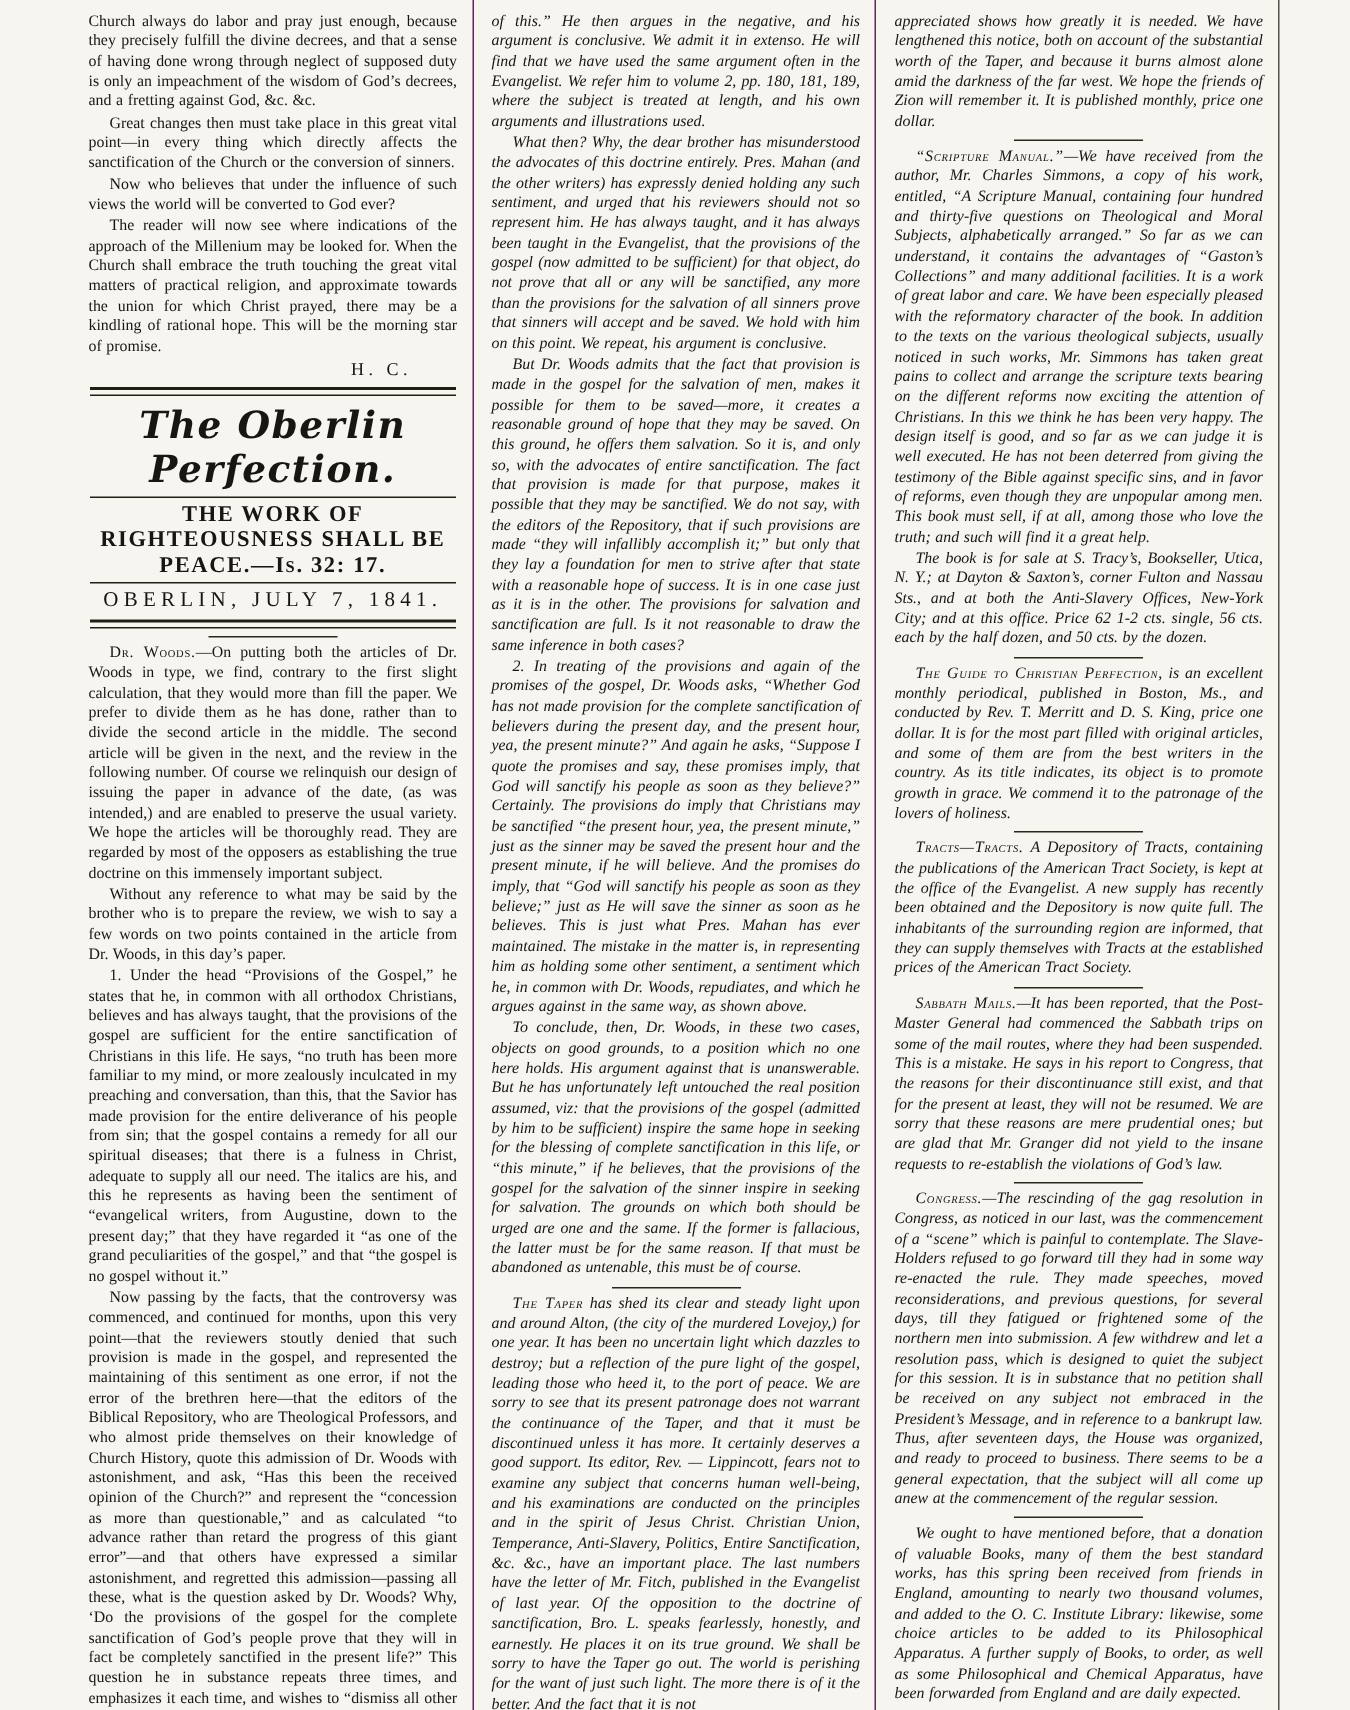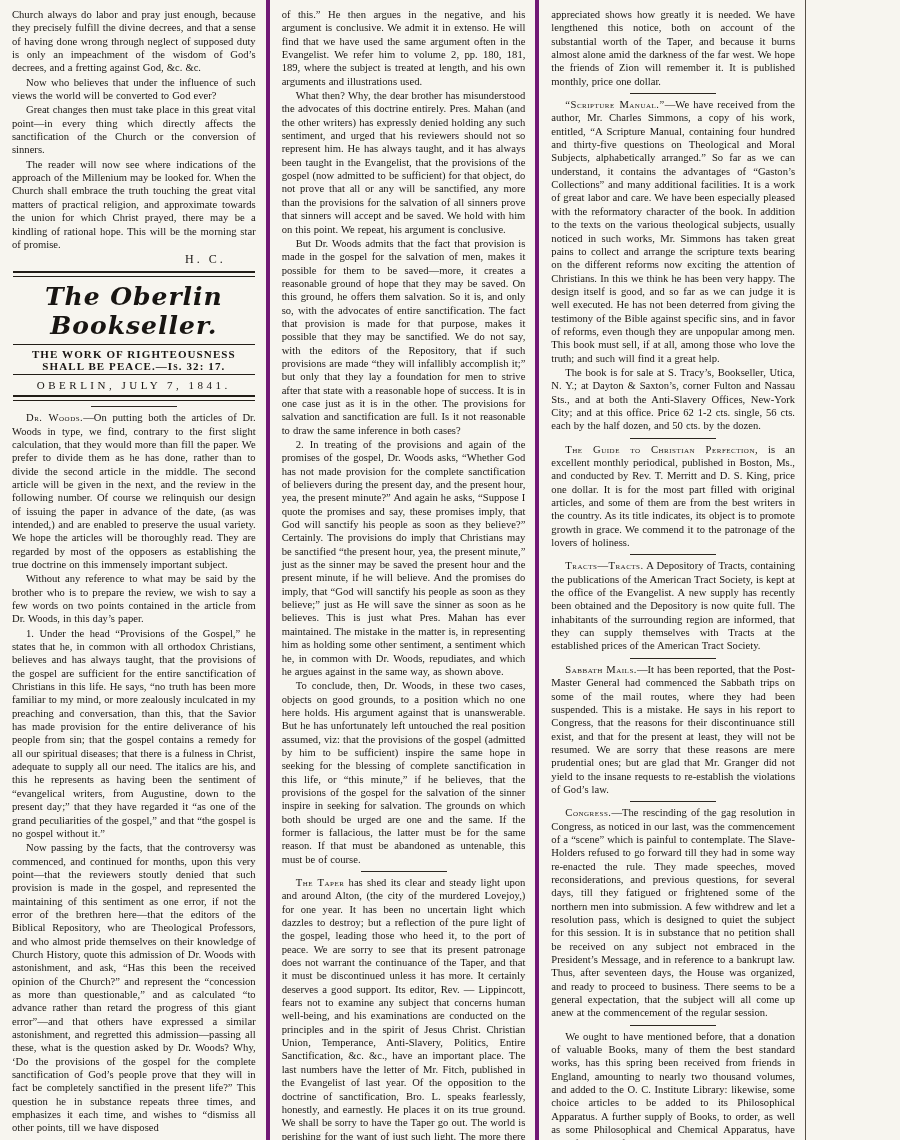--- a/index.html
+++ b/index.html
@@ -2,27 +2,27 @@
 <html><head>
 <meta charset="utf-8">
 <style>
   html, body { margin:0; padding:0; }
   body {
     width:900px; height:1140px; overflow:hidden;
     background:#f7f5ef;
     color:#181512;
     font-family:"Liberation Serif", serif;
   }
-  .page { display:flex; width:820px; height:1140px; box-sizing:border-box; padding-right:14px; }
+  .page { display:flex; width:820px; height:1140px; box-sizing:border-box; padding-right:14px;margin-left:47px; }
   .col {
     flex:1 1 0; box-sizing:border-box;
     padding:8px 10px 0 12px;
     overflow:hidden;
   }
-  .col + .col { border-left:4px solid #701a75; }
+  .col + .col { border-left:1px solid #701a75;font-style:italic; }
   .col:last-child { border-right:1px solid #565046; }
 
   p.art {
     margin:0 0 1px 0;
     font-size:10.6px; line-height:1.26;
     text-align:justify; text-indent:14px;
     word-spacing:0.4px;
   }
   p.flush { text-indent:0; }
   .lead { font-variant:small-caps; letter-spacing:0.5px; }
@@ -37,42 +37,42 @@
   .masthead { text-align:center; margin:4px 0 5px 0; }
   .mh-double { height:3px; border-top:2.6px solid #221d17; border-bottom:1px solid #221d17; margin:0 1px; }
   .mh-rule { border-top:1px solid #221d17; margin:0 1px; }
   .mh-title {
     font-family:"DejaVu Serif", serif;
     font-weight:bold; font-style:italic;
     font-size:25px; letter-spacing:1px;
     padding:5px 0 4px 0;
   }
   .mh-motto {
-    font-size:11px; font-weight:bold;
+    font-size:15px; font-weight:bold;
     font-variant:small-caps; letter-spacing:1.1px;
     padding:3px 0 2px 0;
   }
   .mh-dateline {
-    font-size:11px; letter-spacing:3.5px;
+    font-size:14px; letter-spacing:3.5px;
     padding:4px 0 4px 0;
   }
 </style>
 </head>
 <body>
 
 <div class="page">
   <div class="col" id="col-0">
       <p class="art flush"><span>Church always do labor and pray just enough, because they precisely fulfill the divine decrees, and that a sense of having done wrong through neglect of supposed duty is only an impeachment of the wisdom of God’s decrees, and a fretting against God, &amp;c. &amp;c.</span></p>
+      <p class="art"><span>Great changes then must take place in this great vital point—in every thing which directly affects the sanctification of the Church or the conversion of sinners.</span></p>
       <p class="art"><span>Now who believes that under the influence of such views the world will be converted to God ever?</span></p>
-      <p class="art"><span>Great changes then must take place in this great vital point—in every thing which directly affects the sanctification of the Church or the conversion of sinners.</span></p>
       <p class="art"><span>The reader will now see where indications of the approach of the Millenium may be looked for. When the Church shall embrace the truth touching the great vital matters of practical religion, and approximate towards the union for which Christ prayed, there may be a kindling of rational hope. This will be the morning star of promise.</span></p>
       <div class="sig">H. C.</div>
       <div class="masthead">
         <div class="mh-double"></div>
-        <div class="mh-title">The Oberlin Bookseller.</div>
+        <div class="mh-title">The Oberlin Perfection.</div>
         <div class="mh-rule"></div>
         <div class="mh-motto">THE WORK OF RIGHTEOUSNESS SHALL BE PEACE.—Is. 32: 17.</div>
         <div class="mh-rule"></div>
         <div class="mh-dateline">OBERLIN, JULY 7, 1841.</div>
         <div class="mh-double"></div>
       </div>
       <div class="sep"></div>
       <p class="art"><span class="lead">Dr. Woods.</span><span>—On putting both the articles of Dr. Woods in type, we find, contrary to the first slight calculation, that they would more than fill the paper. We prefer to divide them as he has done, rather than to divide the second article in the middle. The second article will be given in the next, and the review in the following number. Of course we relinquish our design of issuing the paper in advance of the date, (as was intended,) and are enabled to preserve the usual variety. We hope the articles will be thoroughly read. They are regarded by most of the opposers as establishing the true doctrine on this immensely important subject.</span></p>
       <p class="art"><span>Without any reference to what may be said by the brother who is to prepare the review, we wish to say a few words on two points contained in the article from Dr. Woods, in this day’s paper.</span></p>
       <p class="art"><span>1. Under the head “Provisions of the Gospel,” he states that he, in common with all orthodox Christians, believes and has always taught, that the provisions of the gospel are sufficient for the entire sanctification of Christians in this life. He says, “no truth has been more familiar to my mind, or more zealously inculcated in my preaching and conversation, than this, that the Savior has made provision for the entire deliverance of his people from sin; that the gospel contains a remedy for all our spiritual diseases; that there is a fulness in Christ, adequate to supply all our need. The italics are his, and this he represents as having been the sentiment of “evangelical writers, from Augustine, down to the present day;” that they have regarded it “as one of the grand peculiarities of the gospel,” and that “the gospel is no gospel without it.”</span></p>

